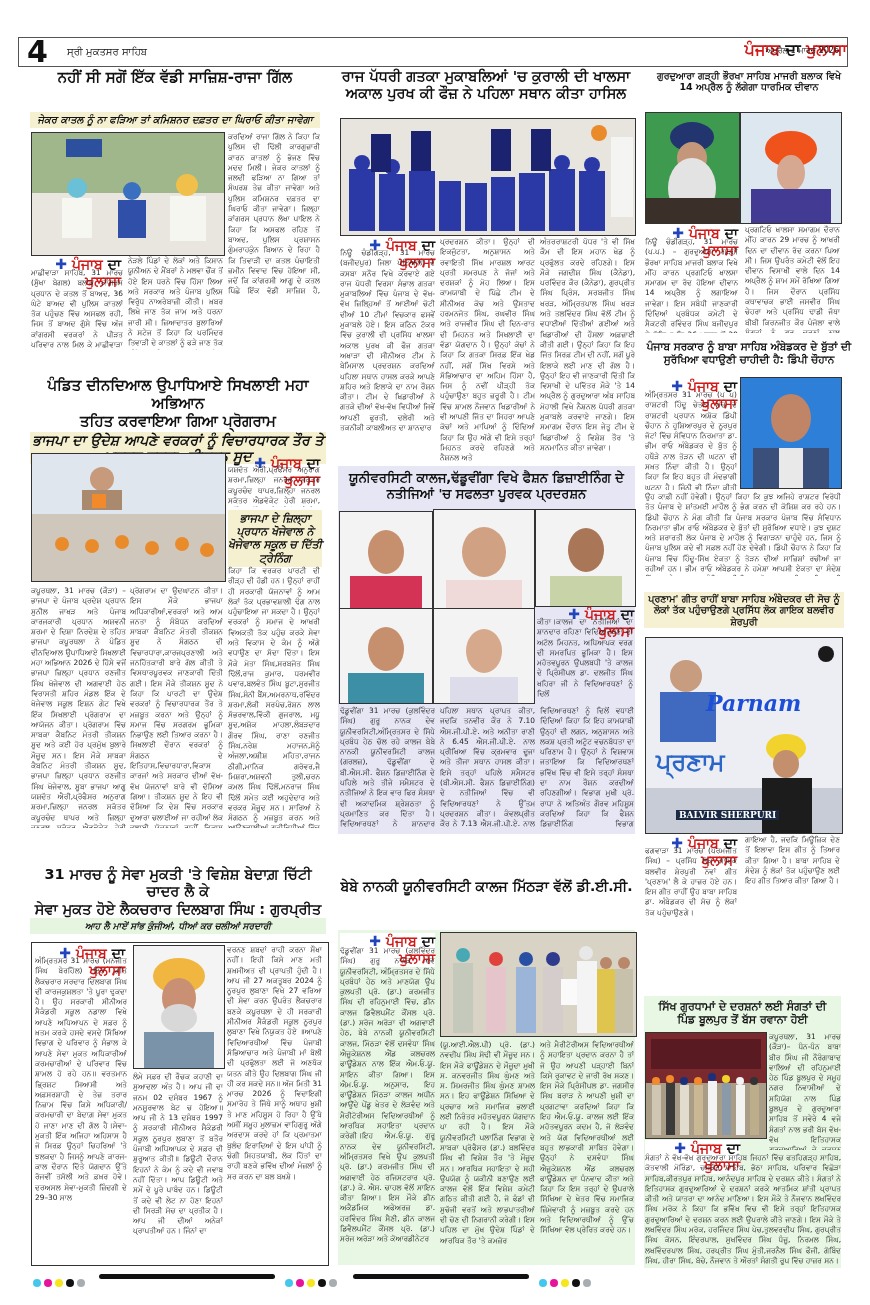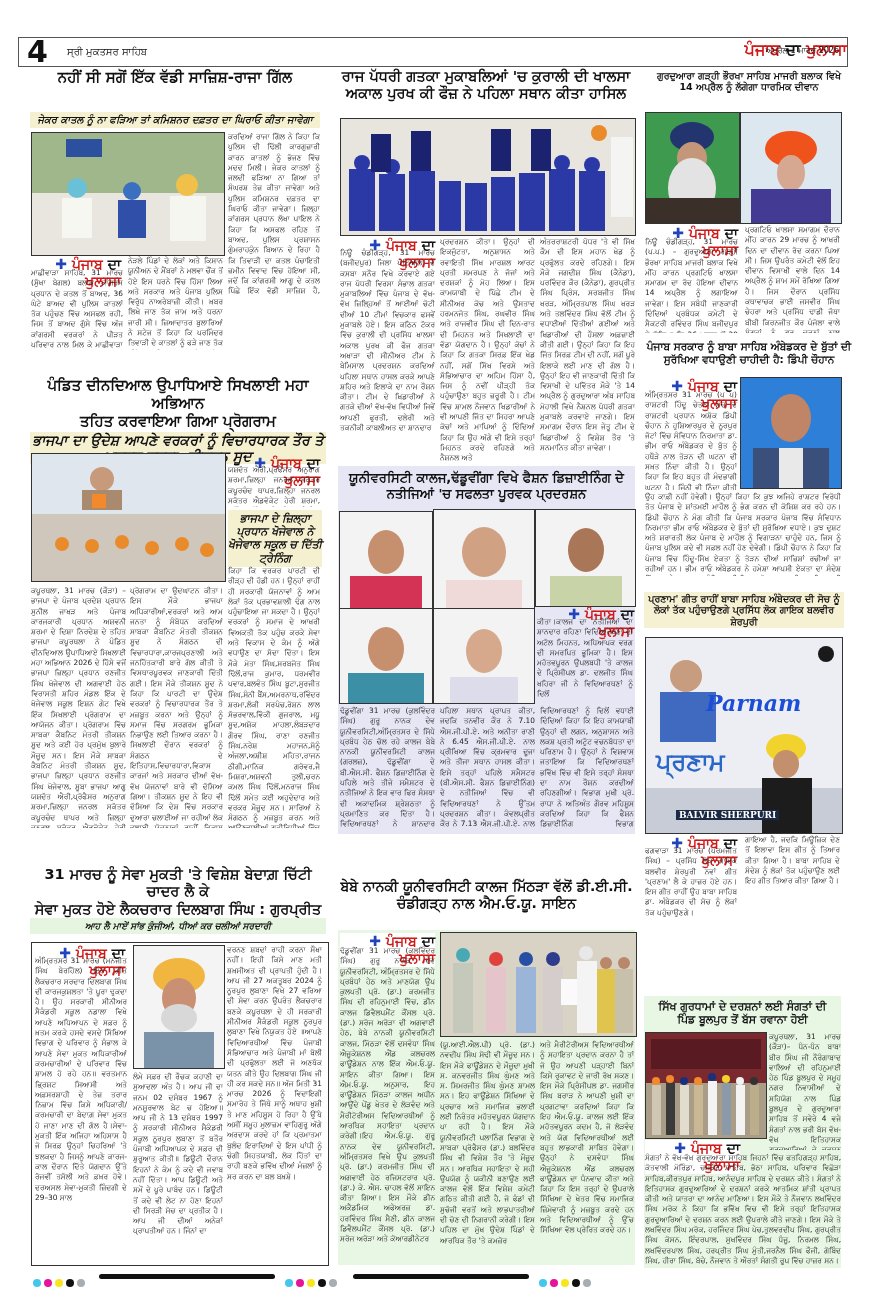--- a/index.html
+++ b/index.html
@@ -216,21 +216,20 @@
   </div>
   <div class="abs txt" style="left:537px;top:617px;width:96px;height:85px;">ਕੀਤਾ।ਕਾਲਜ ਦਾ ਨਤੀਜਿਆਂ ਦਾ ਸ਼ਾਨਦਾਰ ਰਹਿਣਾ ਵਿਦਿਆਰਥਣਾਂ ਦੀ ਅਟੱਲ ਮਿਹਨਤ, ਅਧਿਆਪਕ ਵਰਗ ਦੀ ਸਮਰਪਿਤ ਭੂਮਿਕਾ ਹੈ। ਇਸ ਮਹੱਤਵਪੂਰਨ ਉਪਲਬਧੀ 'ਤੇ ਕਾਲਜ ਦੇ ਪ੍ਰਿੰਸੀਪਲ ਡਾ. ਦਲਜੀਤ ਸਿੰਘ ਖਹਿਰਾ ਜੀ ਨੇ ਵਿਦਿਆਰਥਣਾਂ ਨੂੰ ਦਿਲੋਂ</div>
   <div class="abs txt" style="left:340px;top:706px;width:95px;height:124px;">ਢੱਡੂਵੀਂਗਾ 31 ਮਾਰਚ (ਕੁਲਵਿੰਦਰ ਸਿੰਘ) ਗੁਰੂ ਨਾਨਕ ਦੇਵ ਯੂਨੀਵਰਸਿਟੀ,ਅੰਮ੍ਰਿਤਸਰ ਦੇ ਸਿੱਧੇ ਪ੍ਰਬੰਧ ਹੇਠ ਚੱਲ ਰਹੇ ਕਾਲਜ ਬੇਬੇ ਨਾਨਕੀ ਯੂਨੀਵਰਸਿਟੀ ਕਾਲਜ (ਗਰਲਜ਼), ਢੱਡੂਵੀਂਗਾ ਦੇ ਬੀ.ਐਸ.ਸੀ. ਫੈਸ਼ਨ ਡਿਜ਼ਾਈਨਿੰਗ ਦੇ ਪਹਿਲੇ ਅਤੇ ਤੀਜੇ ਸਮੈਸਟਰ ਦੇ ਨਤੀਜਿਆਂ ਨੇ ਇਕ ਵਾਰ ਫਿਰ ਸੰਸਥਾ ਦੀ ਅਕਾਦਮਿਕ ਸ਼੍ਰੇਸ਼ਠਤਾ ਨੂੰ ਪ੍ਰਮਾਣਿਤ ਕਰ ਦਿੱਤਾ ਹੈ। ਵਿਦਿਆਰਥਣਾਂ ਨੇ ਸ਼ਾਨਦਾਰ ਪ੍ਰਦਰਸ਼ਨ ਕਰਦਿਆਂ ਕਾਮਯਾਬੀ ਦੀ ਨਵੀਂ ਮਿਸਾਲ ਕਾਇਮ ਕੀਤੀ ਹੈ।ਨਤੀਜਿਆਂ ਅਨੁਸਾਰ ਨਵਦੀਪ ਕੌਰ ਨੇ 8.15 ਐਸ.ਜੀ.ਪੀ.ਏ. ਹਾਸਲ ਕਰਕੇ</div>
   <div class="abs txt" style="left:440px;top:706px;width:95px;height:124px;">ਪਹਿਲਾ ਸਥਾਨ ਪ੍ਰਾਪਤ ਕੀਤਾ, ਜਦਕਿ ਤਨਵੀਰ ਕੌਰ ਨੇ 7.10 ਐਸ.ਜੀ.ਪੀ.ਏ. ਅਤੇ ਅਨੀਤਾ ਰਾਣੀ ਨੇ 6.45 ਐਸ.ਜੀ.ਪੀ.ਏ. ਨਾਲ ਪ੍ਰੀਖਿਆ ਵਿੱਚ ਕ੍ਰਮਵਾਰ ਦੂਜਾ ਅਤੇ ਤੀਜਾ ਸਥਾਨ ਹਾਸਲ ਕੀਤਾ।ਇਸੇ ਤਰ੍ਹਾਂ ਪਹਿਲੇ ਸਮੈਸਟਰ (ਬੀ.ਐਸ.ਸੀ. ਫੈਸ਼ਨ ਡਿਜ਼ਾਈਨਿੰਗ) ਦੇ ਨਤੀਜਿਆਂ ਵਿੱਚ ਵੀ ਵਿਦਿਆਰਥਣਾਂ ਨੇ ਉੱਤਮ ਪ੍ਰਦਰਸ਼ਨ ਕੀਤਾ। ਕੰਵਲਪ੍ਰੀਤ ਕੌਰ ਨੇ 7.13 ਐਸ.ਜੀ.ਪੀ.ਏ. ਨਾਲ ਪਹਿਲਾ ਸਥਾਨ ਪ੍ਰਾਪਤ ਕੀਤਾ। ਨਵਜੋਤ ਕੌਰ ਨੇ 7.09 ਐਸ.ਜੀ.ਪੀ.ਏ. ਨਾਲ ਦੂਜਾ ਅਤੇ ਸੁਖਮਨਦੀਪ ਕੌਰ ਨੇ 6.98 ਐਸ.ਜੀ.ਪੀ.ਏ. ਨਾਲ ਤੀਜਾ ਸਥਾਨ ਹਾਸਲ</div>
   <div class="abs txt" style="left:540px;top:706px;width:94px;height:124px;">ਵਿਦਿਆਰਥਣਾਂ ਨੂੰ ਦਿਲੋਂ ਵਧਾਈ ਦਿੰਦਿਆਂ ਕਿਹਾ ਕਿ ਇਹ ਕਾਮਯਾਬੀ ਉਨ੍ਹਾਂ ਦੀ ਲਗਨ, ਅਨੁਸ਼ਾਸਨ ਅਤੇ ਲਕਸ਼ ਪ੍ਰਤੀ ਅਟੁੱਟ ਵਚਨਬੱਧਤਾ ਦਾ ਪਰਿਣਾਮ ਹੈ। ਉਨ੍ਹਾਂ ਨੇ ਵਿਸ਼ਵਾਸ ਜਤਾਇਆ ਕਿ ਵਿਦਿਆਰਥਣਾਂ ਭਵਿੱਖ ਵਿੱਚ ਵੀ ਇਸੇ ਤਰ੍ਹਾਂ ਸੰਸਥਾ ਦਾ ਨਾਮ ਰੌਸ਼ਨ ਕਰਦੀਆਂ ਰਹਿਣਗੀਆਂ। ਵਿਭਾਗ ਮੁਖੀ ਪ੍ਰੋ. ਰਾਧਾ ਨੇ ਅਤਿਅੰਤ ਗੌਰਵ ਮਹਿਸੂਸ ਕਰਦਿਆਂ ਕਿਹਾ ਕਿ ਫੈਸ਼ਨ ਡਿਜ਼ਾਈਨਿੰਗ ਵਿਭਾਗ ਵਿਦਿਆਰਥਣਾਂ ਦੀ ਰਚਨਾਤਮਕਤਾ ਅਤੇ ਹੁਨਰ ਨੂੰ ਨਿਖਾਰਨ ਲਈ ਨਿਰੰਤਰ ਯਤਨ ਕਰਦਾ ਹੈ, ਅਤੇ ਇਹ ਨਤੀਜੇ ਉਸੇ ਸਮਰਪਣ ਦਾ ਜੀਵੰਤ ਸਬੂਤ ਹਨ।</div>
 </div>
 
 <div>
   <div class="abs hl" style="left:338px;top:878px;width:297px;font-size:14px;">
     <div>ਬੇਬੇ ਨਾਨਕੀ ਯੂਨੀਵਰਸਿਟੀ ਕਾਲਜ ਮਿੱਠੜਾ ਵੱਲੋਂ ਡੀ.ਈ.ਸੀ.</div>
-    <div>ਚੰਡੀਗੜ੍ਹ ਨਾਲ ਐਮ.ਓ.ਯੂ. ਸਾਇਨ</div>
   </div>
   <div class="abs grn" style="left:338px;top:930px;width:297px;height:335px;"></div>
   <div class="abs credit" style="left:340px;top:933px;width:95px;background:#fff;">
     <span class="plus">✚</span>
     <span class="p">ਪੰਜਾਬ</span>
     <span>ਦਾ</span>
     <span class="p">ਖੁਲਾਸਾ</span>
   </div>
   <div class="abs txt" style="left:340px;top:946px;width:95px;height:316px;">ਢੱਡੂਵੀਂਗਾ 31 ਮਾਰਚ (ਕੁਲਵਿੰਦਰ ਸਿੰਘ) ਗੁਰੂ ਨਾਨਕ ਦੇਵ ਯੂਨੀਵਰਸਿਟੀ, ਅੰਮ੍ਰਿਤਸਰ ਦੇ ਸਿੱਧੇ ਪ੍ਰਬੰਧਾਂ ਹੇਠ ਅਤੇ ਮਾਣਯੋਗ ਉਪ ਕੁਲਪਤੀ ਪ੍ਰੋ. (ਡਾ.) ਕਰਮਜੀਤ ਸਿੰਘ ਦੀ ਰਹਿਨੁਮਾਈ ਵਿੱਚ, ਡੀਨ ਕਾਲਜ ਡਿਵੈਲਪਮੈਂਟ ਕੌਂਸਲ ਪ੍ਰੋ. (ਡਾ.) ਸਰੋਜ ਅਰੋੜਾ ਦੀ ਅਗਵਾਈ ਹੇਠ, ਬੇਬੇ ਨਾਨਕੀ ਯੂਨੀਵਰਸਿਟੀ ਕਾਲਜ, ਮਿੱਠੜਾ ਵੱਲੋਂ ਦਸਵੰਧਾ ਸਿੰਘ ਐਜੂਕੇਸ਼ਨਲ ਐਂਡ ਕਲਚਰਲ ਫਾਊਂਡੇਸ਼ਨ ਨਾਲ ਇੱਕ ਐਮ.ਓ.ਯੂ. ਸਾਇਨ ਕੀਤਾ ਗਿਆ। ਇਸ ਐਮ.ਓ.ਯੂ. ਅਨੁਸਾਰ, ਇਹ ਫਾਊਂਡੇਸ਼ਨ ਮਿੱਠੜਾ ਕਾਲਜ ਅਧੀਨ ਆਉਂਦੇ ਪੇਂਡੂ ਖੇਤਰ ਦੇ ਲੋੜਵੰਦ ਅਤੇ ਮੈਰੀਟੋਰੀਅਸ ਵਿਦਿਆਰਥੀਆਂ ਨੂੰ ਆਰਥਿਕ ਸਹਾਇਤਾ ਪ੍ਰਦਾਨ ਕਰੇਗੀ।ਇਹ ਐਮ.ਓ.ਯੂ. ਗੁਰੂ ਨਾਨਕ ਦੇਵ ਯੂਨੀਵਰਸਿਟੀ, ਅੰਮ੍ਰਿਤਸਰ ਵਿਖੇ ਉਪ ਕੁਲਪਤੀ ਪ੍ਰੋ. (ਡਾ.) ਕਰਮਜੀਤ ਸਿੰਘ ਦੀ ਅਗਵਾਈ ਹੇਠ ਰਜਿਸਟਰਾਰ ਪ੍ਰੋ. (ਡਾ.) ਕੇ. ਐਸ. ਚਾਹਲ ਵੱਲੋਂ ਸਾਇਨ ਕੀਤਾ ਗਿਆ। ਇਸ ਮੌਕੇ ਡੀਨ ਅਕੈਡਮਿਕ ਅਫੇਅਰਜ਼ ਡਾ. ਹਰਵਿੰਦਰ ਸਿੰਘ ਸੈਣੀ, ਡੀਨ ਕਾਲਜ ਡਿਵੈਲਪਮੈਂਟ ਕੌਂਸਲ ਪ੍ਰੋ. (ਡਾ.) ਸਰੋਜ ਅਰੋੜਾ ਅਤੇ ਕੋਆਰਡੀਨੇਟਰ</div>
   <div class="abs photo" style="left:440px;top:932px;width:195px;height:103px;">

